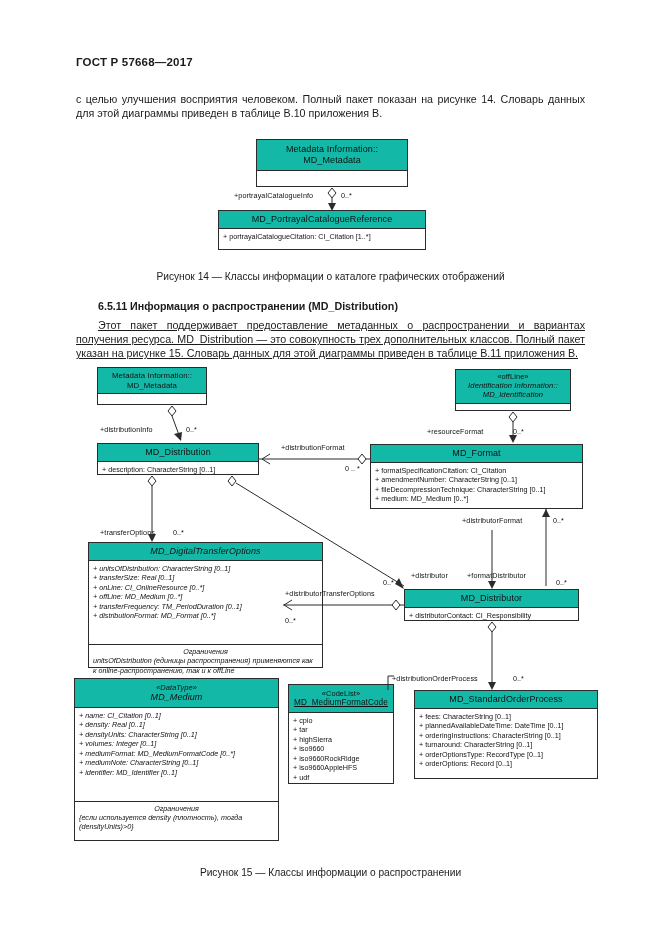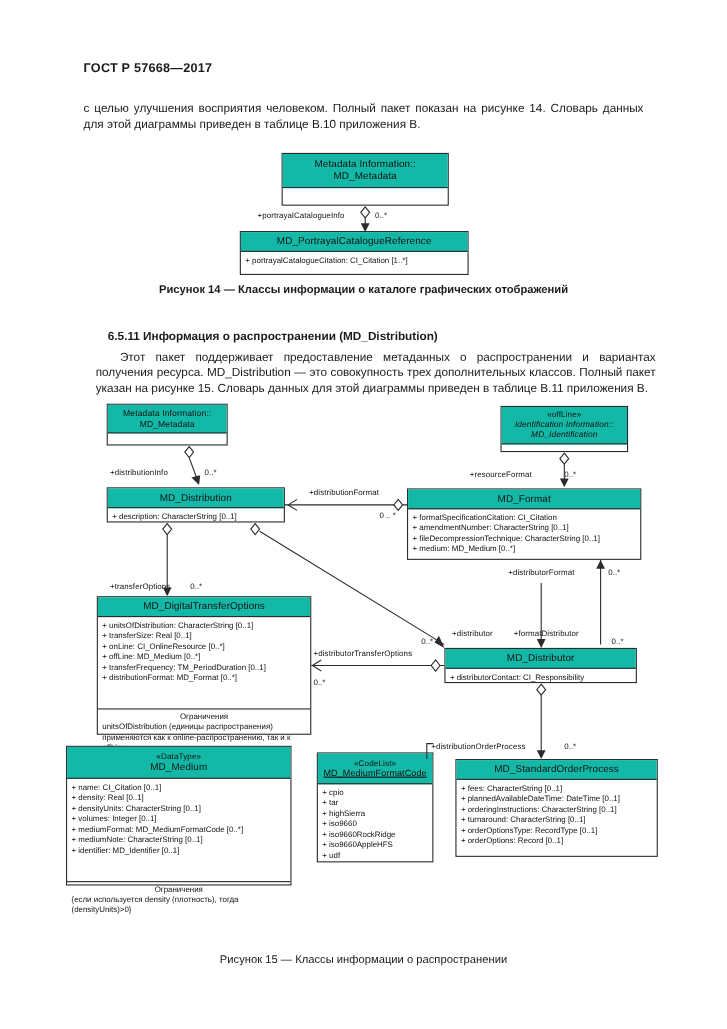--- a/index.html
+++ b/index.html
@@ -21,32 +21,32 @@
   }
 
   
   .para{
     position:absolute;
     font-size:10.7px;line-height:14.2px;
     text-align:justify;
     color:#1b1b1b;
   }
   .para.p-intro{left:76px;top:92px;width:509px;}
-  .para.p-651{left:87px;top:318px;width:509px;text-indent:22px;}
+  .para.p-651{left:76px;top:318px;width:509px;text-indent:22px;text-decoration:underline;}
   .sec-title{
     position:absolute;left:98px;top:300px;
     font-size:10.7px;font-weight:bold;
   }
 
   
   .caption{
     position:absolute;width:661px;left:0;
     text-align:center;font-size:10.2px;color:#1b1b1b;
   }
-  .cap14{top:258px;font-weight:bold;}
+  .cap14{top:271px;}
   .cap15{top:822px;margin-top:45px;}
 
   
   .uml{
     position:absolute;
     border:1px solid #2b2b2b;
     background:#ffffff;
     box-sizing:border-box;
     font-size:7.4px;
     line-height:9.4px;
@@ -170,21 +170,21 @@
     <div class="uml" style="left:370px;top:444px;width:213px;height:65px;">
       <div class="hd">MD_Format</div>
       <div class="attrs">
         <div>+  formatSpecificationCitation:  CI_Citation</div>
         <div>+  amendmentNumber:  CharacterString [0..1]</div>
         <div>+  fileDecompressionTechnique:  CharacterString [0..1]</div>
         <div>+  medium:  MD_Medium [0..*]</div>
       </div>
     </div>
 
-    <div class="uml" style="left:88px;top:542px;width:195px;height:126px;">
+    <div class="uml" style="left:88px;top:542px;width:235px;height:126px;font-style:italic;">
       <div class="hd">MD_DigitalTransferOptions</div>
       <div class="attrs">
         <div>+  unitsOfDistribution: CharacterString [0..1]</div>
         <div>+  transferSize: Real [0..1]</div>
         <div>+  onLine: CI_OnlineResource [0..*]</div>
         <div>+  offLine: MD_Medium [0..*]</div>
         <div>+  transferFrequency: TM_PeriodDuration [0..1]</div>
         <div>+  distributionFormat: MD_Format [0..*]</div>
       </div>
       <div class="note">
@@ -193,21 +193,21 @@
       </div>
     </div>
 
     <div class="uml" style="left:404px;top:589px;width:175px;height:32px;">
       <div class="hd">MD_Distributor</div>
       <div class="attrs">
         <div>+  distributorContact:  CI_Responsibility</div>
       </div>
     </div>
 
-    <div class="uml" style="left:60px;top:678px;width:205px;height:127px;">
+    <div class="uml" style="left:74px;top:678px;width:205px;height:163px;font-style:italic;">
       <div class="hd tall">
         <span class="stereo">«DataType»</span>
         <span>MD_Medium</span>
       </div>
       <div class="attrs">
         <div>+  name: CI_Citation [0..1]</div>
         <div>+  density: Real [0..1]</div>
         <div>+  densityUnits: CharacterString  [0..1]</div>
         <div>+  volumes: Integer [0..1]</div>
         <div>+  mediumFormat: MD_MediumFormatCode [0..*]</div>

